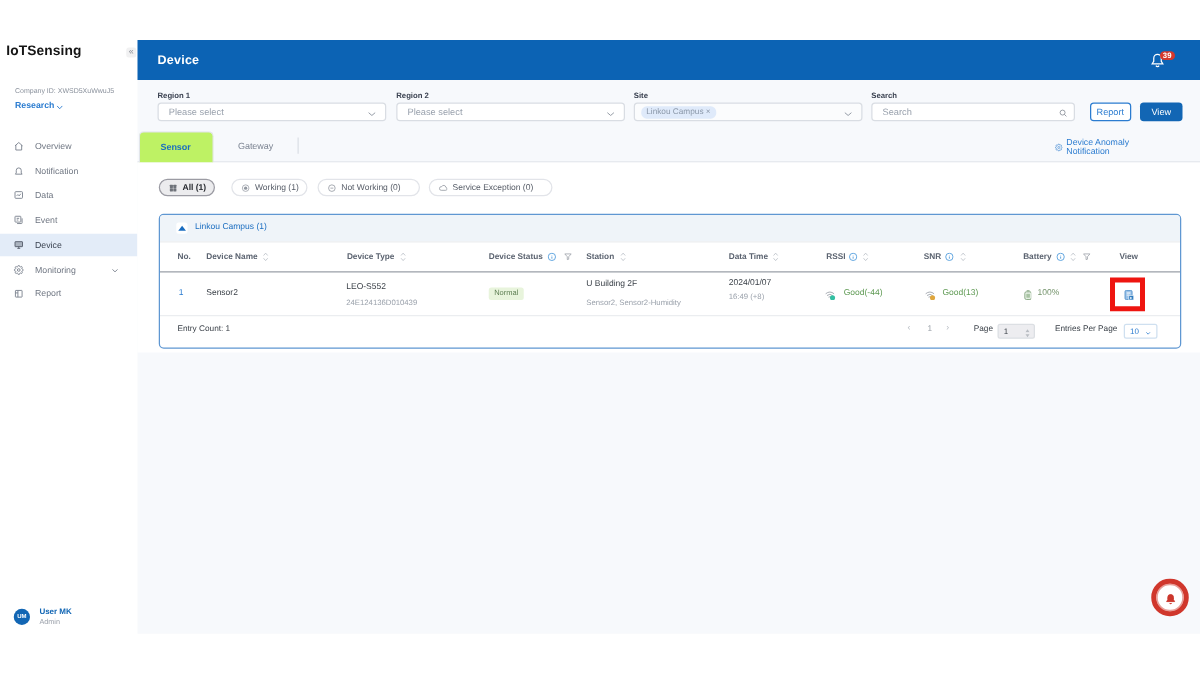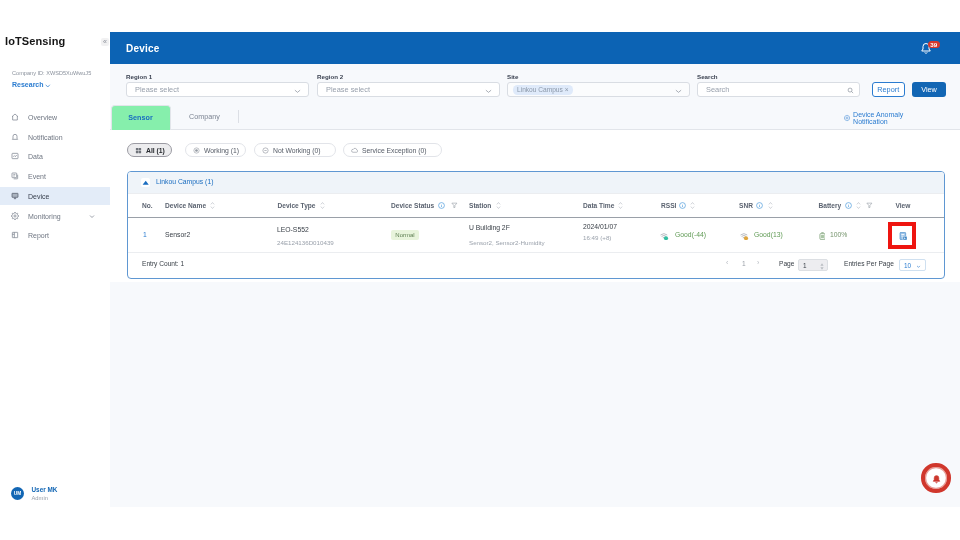--- a/index.html
+++ b/index.html
@@ -26,21 +26,21 @@
 #mainbg { left:110px; top:64px; width:850px; height:443px; background:#f7f9fc; }
 #header { left:110px; top:32px; width:850px; height:32px; background:#0c63b4; }
 #title { left:126px; top:42.5px; font-size:10px; font-weight:700; color:#fff; letter-spacing:0.2px; }
 
 
 .flabel { font-size:6.2px; font-weight:700; color:#3c4352; }
 .fselect { height:15px; background:#fff; border:1px solid #d9dde3; border-radius:3px; font-size:7.4px; color:#98a0ac; display:flex; align-items:center; padding-left:8px; }
 .chev { position:absolute; right:7px; top:5.5px; width:7px; height:4.5px; }
 
 #tabline { left:110px; top:129px; width:850px; height:1px; background:#e2e5ea; }
-#tab-sensor { left:110.5px; top:104.5px; width:60px; height:25.5px; background:#86efac; border:1px solid #e2e5ea; border-bottom:none; border-radius:4px 4px 0 0; color:#1a6dc0; font-weight:700; font-size:7.2px; display:flex; align-items:center; justify-content:center; }
+#tab-sensor { left:110.5px; top:104.5px; width:60px; height:25.5px; background:#bef264; border:1px solid #e2e5ea; border-bottom:none; border-radius:4px 4px 0 0; color:#1a6dc0; font-weight:700; font-size:7.2px; display:flex; align-items:center; justify-content:center; }
 #tab-gateway { left:176px; top:103px; width:57px; height:27px; color:#7c8492; font-size:7.2px; display:flex; align-items:center; justify-content:center; }
 #tabdiv { left:238px; top:110px; width:1px; height:13px; background:#dcdfe5; }
 #anomaly { left:844px; top:111px; font-size:7px; color:#2b7cd0; display:flex; align-items:center; }
 
 
 #panel { left:110px; top:130px; width:850px; height:152px; background:#fff; }
 
 
 .chip { top:143px; height:14px; border:1px solid #e2e4e9; background:#fff; border-radius:7px; display:flex; align-items:center; font-size:6.8px; color:#555b66; }
 .chip .cic { margin-left:7px; margin-right:4px; width:7px; height:7px; }
@@ -166,21 +166,21 @@
     </div>
   <div class="abs fselect" style="left:697px; top:82px; width:163px;">Search<svg class="chev" style="top:3.8px;right:5.5px;width:7px;height:7px;" viewBox="0 0 24 24" fill="none" stroke="#767d89" stroke-width="2">
         <circle cx="10.5" cy="10.5" r="6.8"></circle>
         <path d="M15.6 15.6L21 21"></path>
       </svg></div>
   <div class="abs" style="left:871.5px; top:82px; width:33.5px; height:15px; background:#fff; border:1px solid #2b7cd0; border-radius:3px; color:#2b7cd0; font-size:7.3px; display:flex; align-items:center; justify-content:center;">Report</div>
   <div class="abs" style="left:912px; top:82px; width:34px; height:15px; background:#1266b4; border-radius:3px; color:#fff; font-size:7.3px; display:flex; align-items:center; justify-content:center;">View</div>
 
   <div class="abs" id="tabline"></div>
   <div class="abs" id="tab-sensor">Sensor</div>
-  <div class="abs" id="tab-gateway">Company</div>
+  <div class="abs" id="tab-gateway">Gateway</div>
   <div class="abs" id="tabdiv"></div>
   <div class="abs" id="anomaly"><svg style="width:8px;height:8px;margin-right:3px;" viewBox="0 0 24 24" fill="none" stroke="#2b7cd0" stroke-width="1.8">
         <circle cx="12" cy="12" r="3.2"></circle>
         <path d="M19.4 15a1.65 1.65 0 0 0 .33 1.82l.06.06a2 2 0 1 1-2.83 2.83l-.06-.06a1.65 1.65 0 0 0-1.82-.33 1.65 1.65 0 0 0-1 1.51V21a2 2 0 1 1-4 0v-.09A1.65 1.65 0 0 0 9 19.4a1.65 1.65 0 0 0-1.82.33l-.06.06a2 2 0 1 1-2.83-2.83l.06-.06a1.65 1.65 0 0 0 .33-1.82 1.65 1.65 0 0 0-1.51-1H3a2 2 0 1 1 0-4h.09A1.65 1.65 0 0 0 4.6 9a1.65 1.65 0 0 0-.33-1.82l-.06-.06a2 2 0 1 1 2.83-2.83l.06.06a1.65 1.65 0 0 0 1.82.33H9a1.65 1.65 0 0 0 1-1.51V3a2 2 0 1 1 4 0v.09a1.65 1.65 0 0 0 1 1.51 1.65 1.65 0 0 0 1.82-.33l.06-.06a2 2 0 1 1 2.83 2.83l-.06.06a1.65 1.65 0 0 0-.33 1.82V9a1.65 1.65 0 0 0 1.51 1H21a2 2 0 1 1 0 4h-.09a1.65 1.65 0 0 0-1.51 1z"></path>
       </svg>Device Anomaly Notification</div>
 
   <div class="abs" id="panel"></div>
 
   <div class="abs chip active" style="left:127px; width:45px;"><svg class="cic" viewBox="0 0 24 24" fill="#6f737a">
         <rect x="3" y="3" width="8.5" height="8.5" rx="1"></rect>

